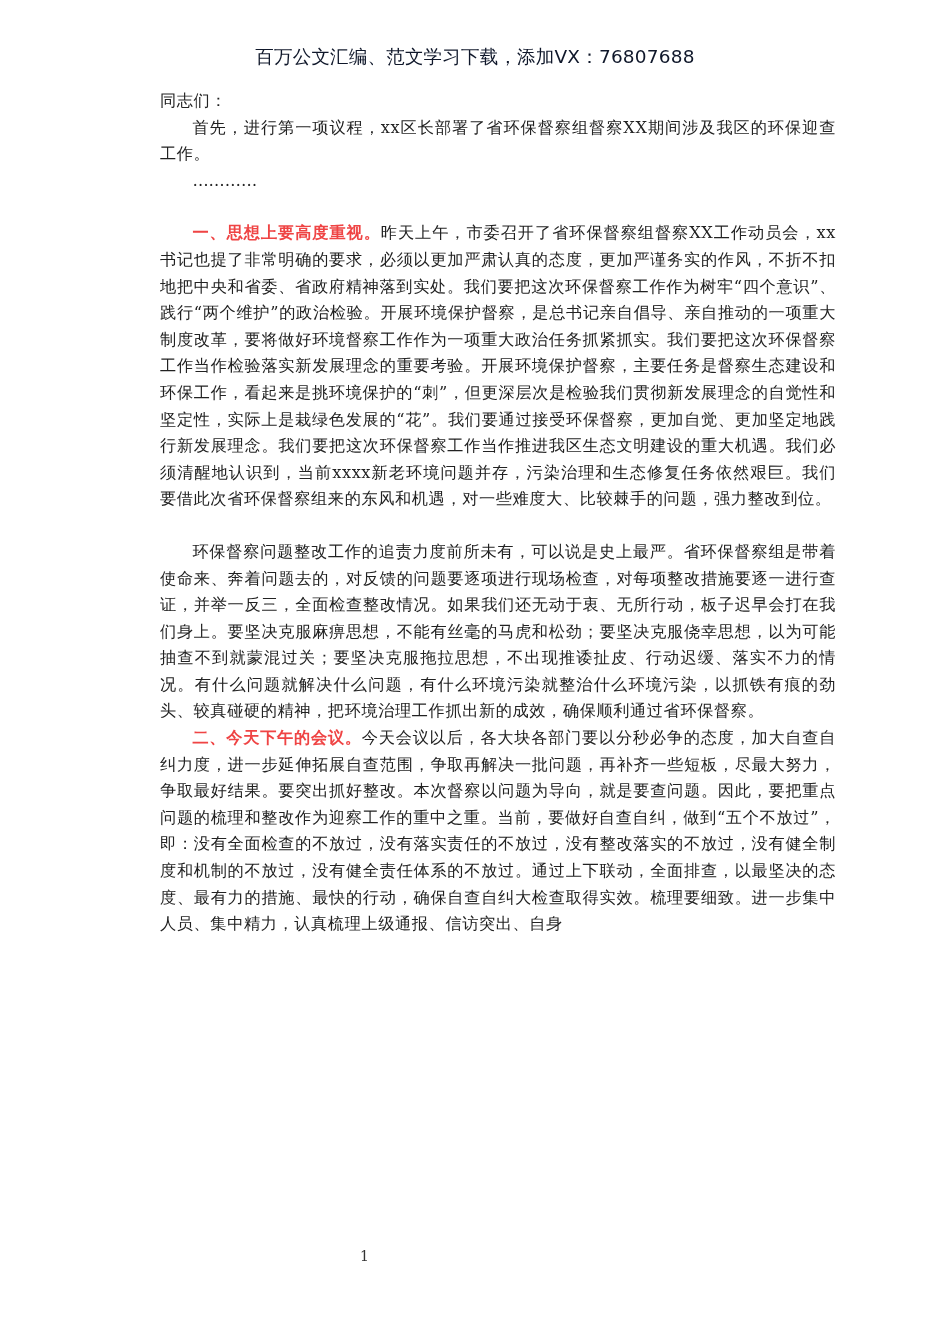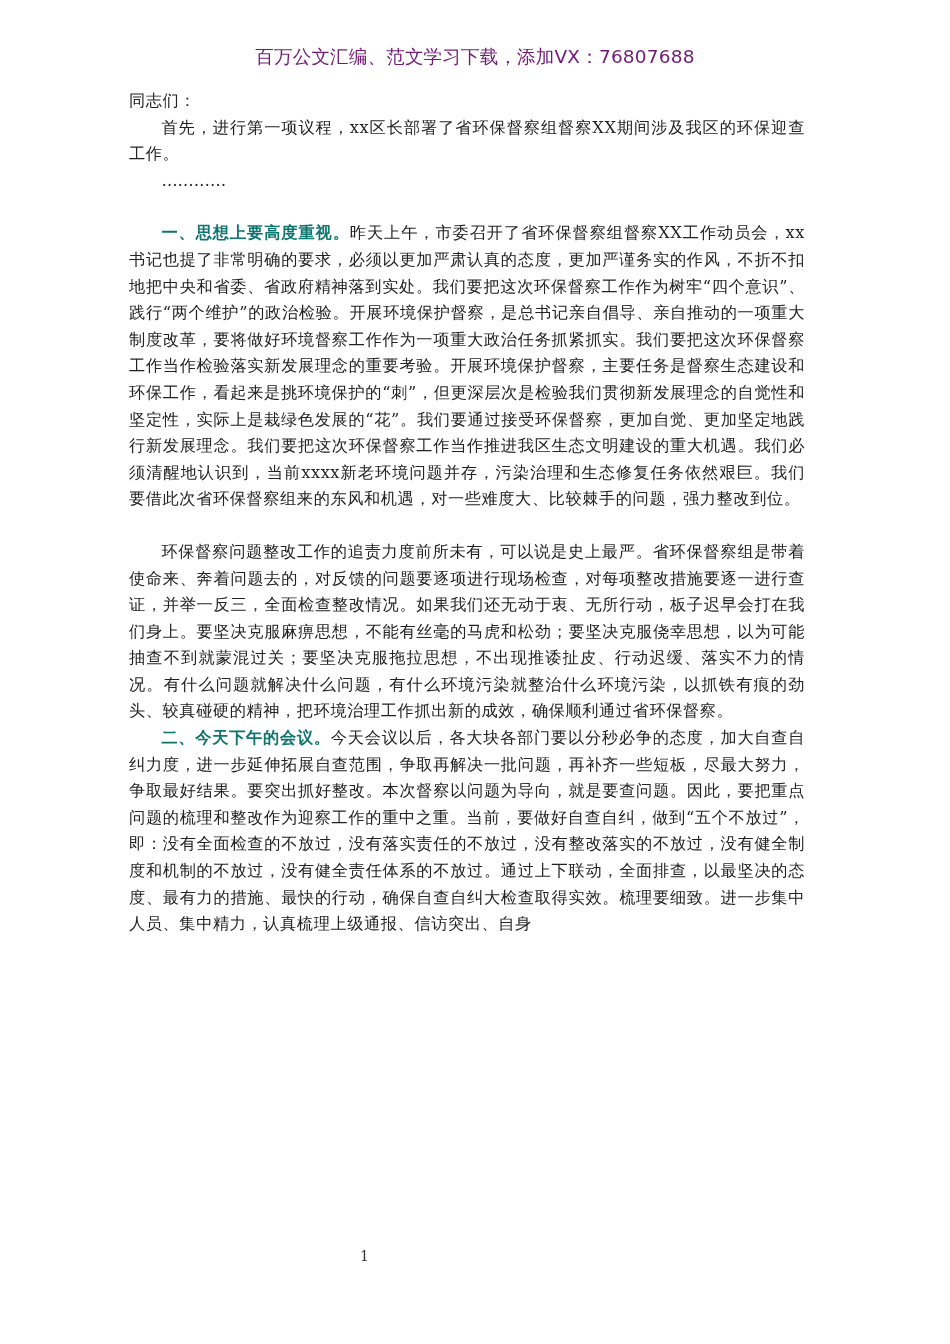--- a/index.html
+++ b/index.html
@@ -21,45 +21,45 @@
       width: 950px; height: 1344px;
       background: #ffffff;
     }
     .banner {
       position: absolute;
       left: 0; right: 0;
       top: 44px;
       text-align: center;
       font-family: "DejaVu Sans", "Liberation Sans", sans-serif;
       font-size: 18.5px;
-      color: #701a75;
+      color: #0f172a;
       letter-spacing: 0.2px;
     }
     .body-text {
       position: absolute;
-      left: 129px;
+      left: 160px;
       top: 88px;
       width: 676px;
       font-size: 16.2px;
       line-height: 26.6px;
       text-align: justify;
       letter-spacing: 0.6px;
     }
     .body-text p {
       margin: 0;
     }
     .indent {
       text-indent: 2em;
     }
     .gap {
       height: 26px;
     }
     .heading {
       font-weight: bold;
-      color: #0f766e;
+      color: #ef4444;
     }
     .dots {
       letter-spacing: 0;
     }
     .page-number {
       position: absolute;
       left: 360px;
       top: 1248px;
       font-size: 14px;
       color: #333333;

